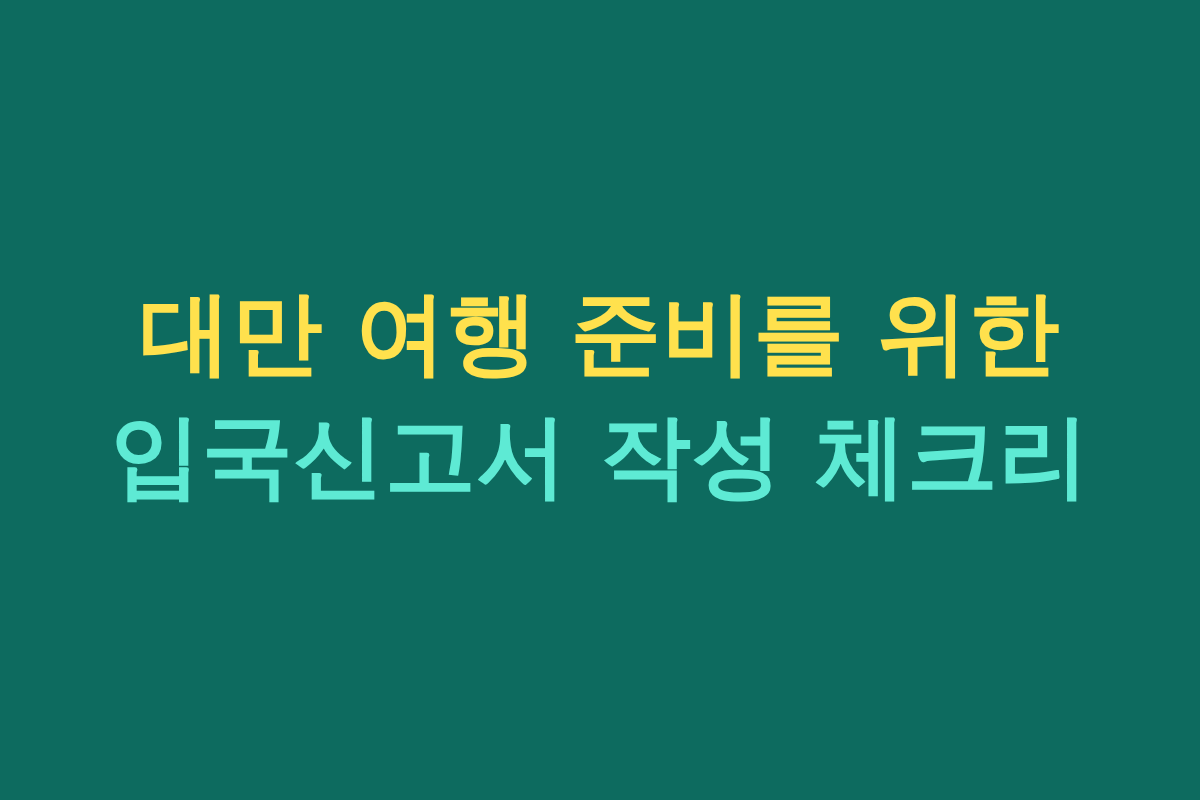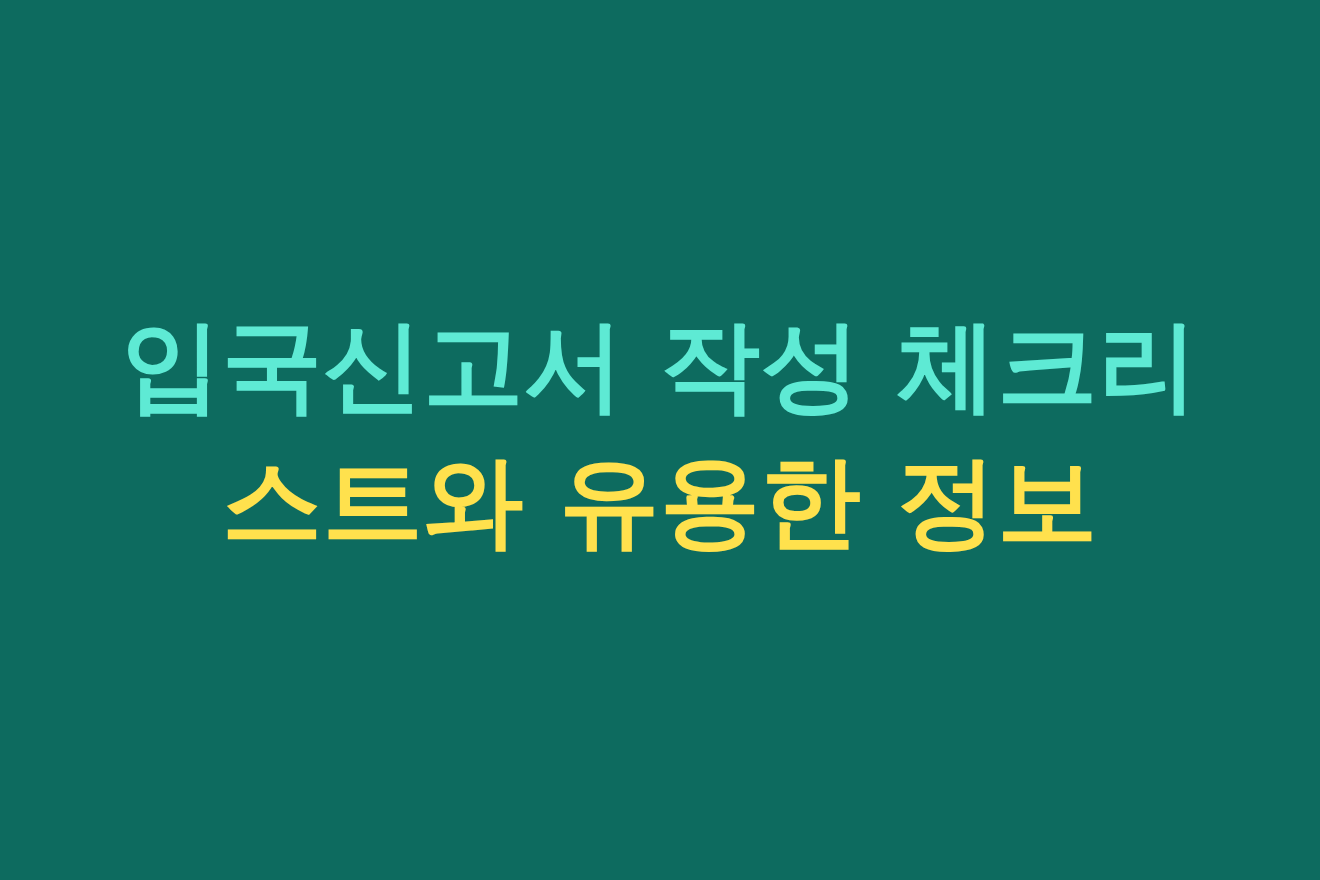--- a/index.html
+++ b/index.html
@@ -55,20 +55,20 @@
   #title-line-2 { }
   #title-line-3 { }
 </style>
 </head>
 <body>
 
 <div id="thumbnail-card" style="background-color: rgb(13, 107, 95);">
 
   <div id="title-block">
 
+    <span class="title-line" id="title-line-1" style="color: rgb(255, 225, 77); font-size: 91px; line-height: 123px;">대만 여행 준비를 위한</span>
 
     <span class="title-line" id="title-line-2" style="color: #5eead4; font-size: 91px; line-height: 123px;">입국신고서 작성 체크리</span>
 
-    <span class="title-line" id="title-line-3" style="color: rgb(255, 225, 77); font-size: 91px; line-height: 123px;">스트와 유용한 정보</span>
 
   </div>
 
 </div>
 
 </body></html>

